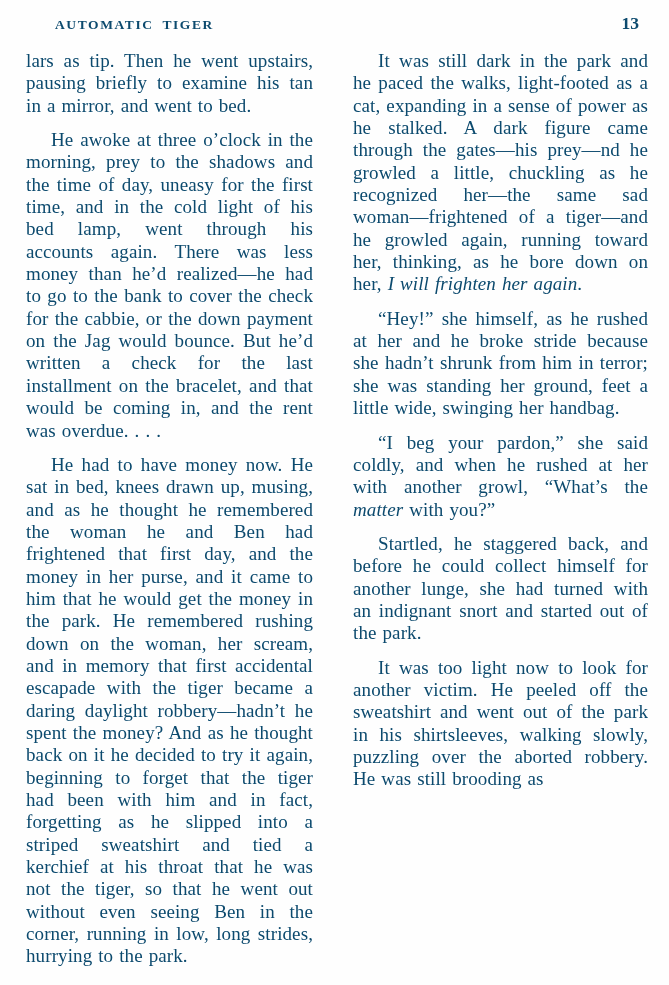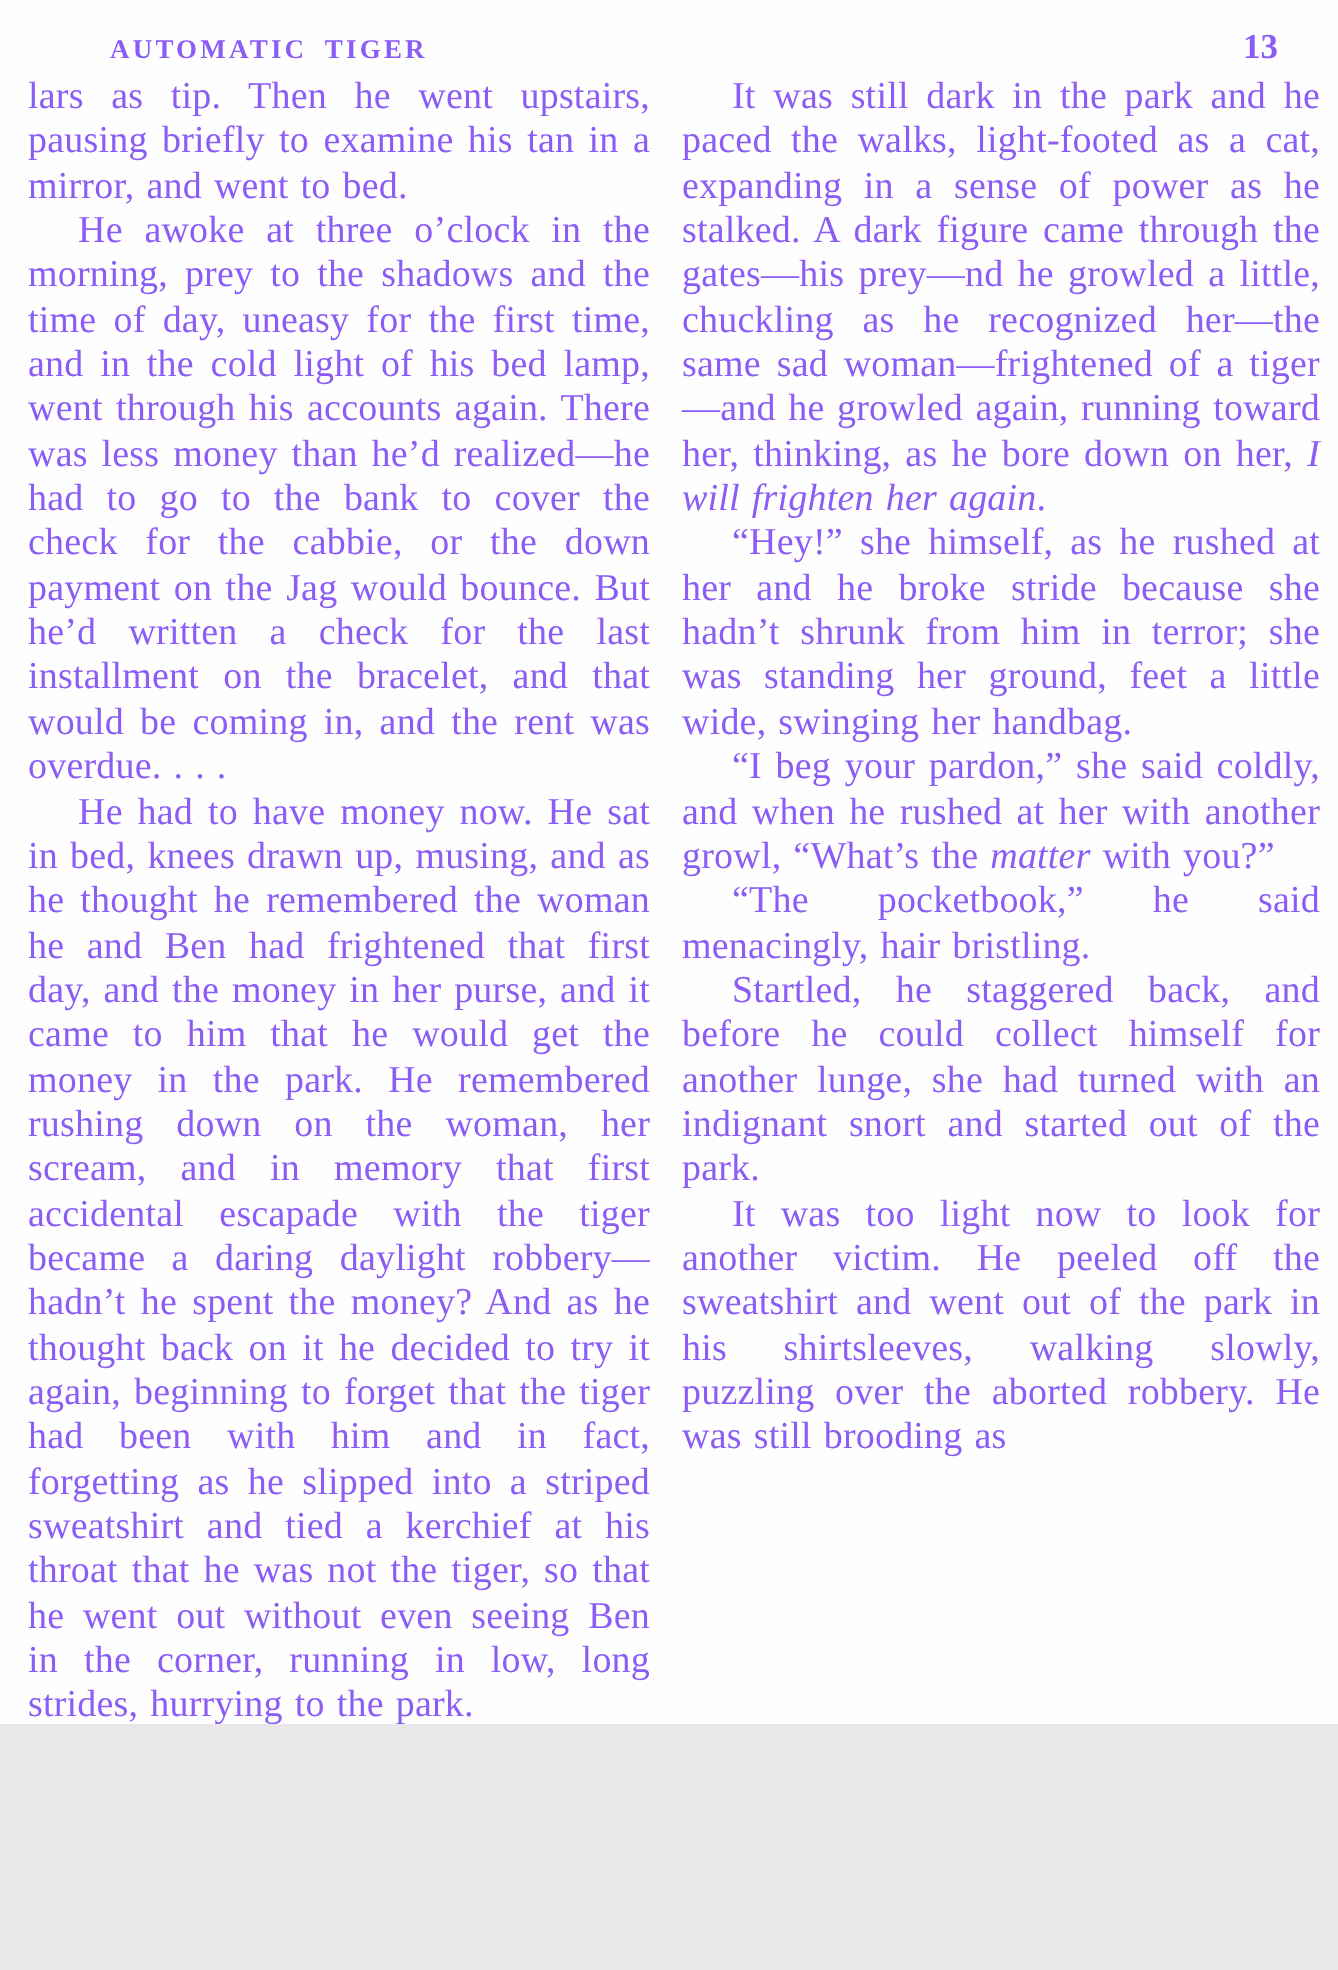--- a/index.html
+++ b/index.html
@@ -3,24 +3,24 @@
 <meta charset="utf-8">
 <style>
   html, body {
     margin: 0;
     padding: 0;
     background: #e8e8e8;
   }
   .page {
     position: relative;
     width: 669px;
-    height: 862px;
+    height: 985px;
     margin: 0 auto;
     background: #fefefe;
-    color: #8b5cf6;
+    color: #0c4a6e;
     font-family: "Liberation Serif", serif;
     overflow: hidden;
     box-sizing: border-box;
   }
   .running-head {
     display: flex;
     justify-content: space-between;
     align-items: baseline;
     padding: 13px 30px 0 55px;
     height: 33px;
@@ -45,21 +45,21 @@
     box-sizing: border-box;
     text-align: justify;
     font-size: 19px;
     line-height: 22.35px;
     word-spacing: 0.06em;
     letter-spacing: 0.1px;
   }
   .column.left  { width: 311px; }
   .column.right { width: 319px; }
   .para {
-    margin: 0;
+    margin: 12px;
     padding: 0;
   }
   .para.indent {
     text-indent: 25px;
   }
   .it {
     font-style: italic;
   }
 </style>
 </head>
@@ -74,18 +74,17 @@
   <main class="columns">
     <section class="column left">
         <p class="para"><span>lars as tip. Then he went upstairs, pausing briefly to examine his tan in a mirror, and went to bed.</span></p>
         <p class="para indent"><span>He awoke at three o’clock in the morning, prey to the shadows and the time of day, uneasy for the first time, and in the cold light of his bed lamp, went through his accounts again. There was less money than he’d realized—he had to go to the bank to cover the check for the cabbie, or the down payment on the Jag would bounce. But he’d written a check for the last installment on the bracelet, and that would be coming in, and the rent was overdue. . . .</span></p>
         <p class="para indent"><span>He had to have money now. He sat in bed, knees drawn up, musing, and as he thought he remembered the woman he and Ben had frightened that first day, and the money in her purse, and it came to him that he would get the money in the park. He remembered rushing down on the woman, her scream, and in memory that first accidental escapade with the tiger became a daring daylight robbery—hadn’t he spent the money? And as he thought back on it he decided to try it again, beginning to forget that the tiger had been with him and in fact, forgetting as he slipped into a striped sweatshirt and tied a kerchief at his throat that he was not the tiger, so that he went out without even seeing Ben in the corner, running in low, long strides, hurrying to the park.</span></p>
       </section>
     <section class="column right">
         <p class="para indent"><span>It was still dark in the park and he paced the walks, light-footed as a cat, expanding in a sense of power as he stalked. A dark figure came through the gates—his prey—nd he growled a little, chuckling as he recognized her—the same sad woman—frightened of a tiger—and he growled again, running toward her, thinking, as he bore down on her, </span><span class="it">I will frighten her again</span><span>.</span></p>
         <p class="para indent"><span>“Hey!” she himself, as he rushed at her and he broke stride because she hadn’t shrunk from him in terror; she was standing her ground, feet a little wide, swinging her handbag.</span></p>
         <p class="para indent"><span>“I beg your pardon,” she said coldly, and when he rushed at her with another growl, “What’s the </span><span class="it">matter</span><span> with you?”</span></p>
-        <p class="para indent"><span>“The pocketbook,” he said menacingly, hair bristling.</span></p>
         <p class="para indent"><span>Startled, he staggered back, and before he could collect himself for another lunge, she had turned with an indignant snort and started out of the park.</span></p>
         <p class="para indent"><span>It was too light now to look for another victim. He peeled off the sweatshirt and went out of the park in his shirtsleeves, walking slowly, puzzling over the aborted robbery. He was still brooding as</span></p>
       </section>
   </main>
 </div>
 
 </body></html>

